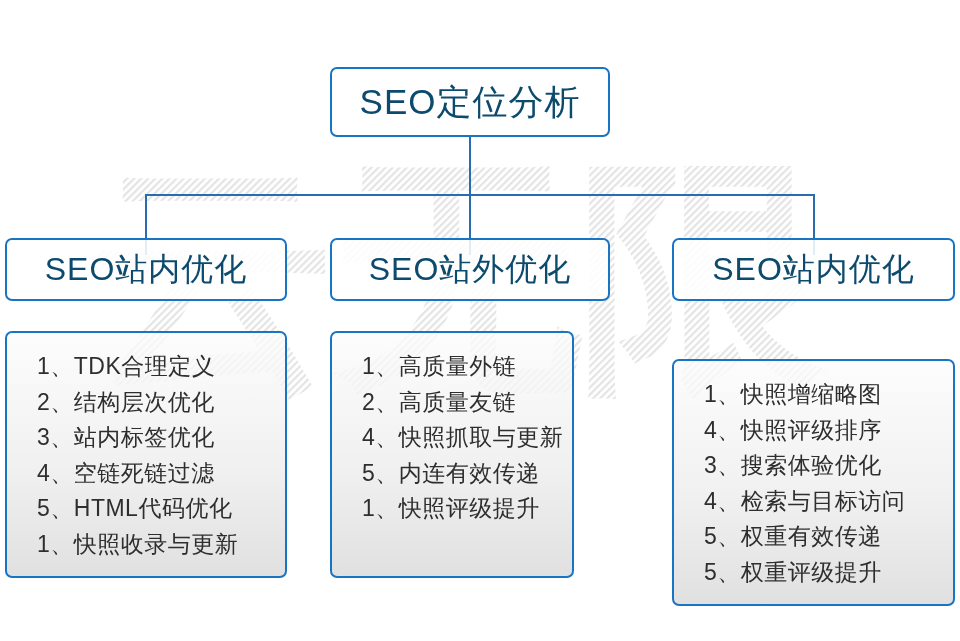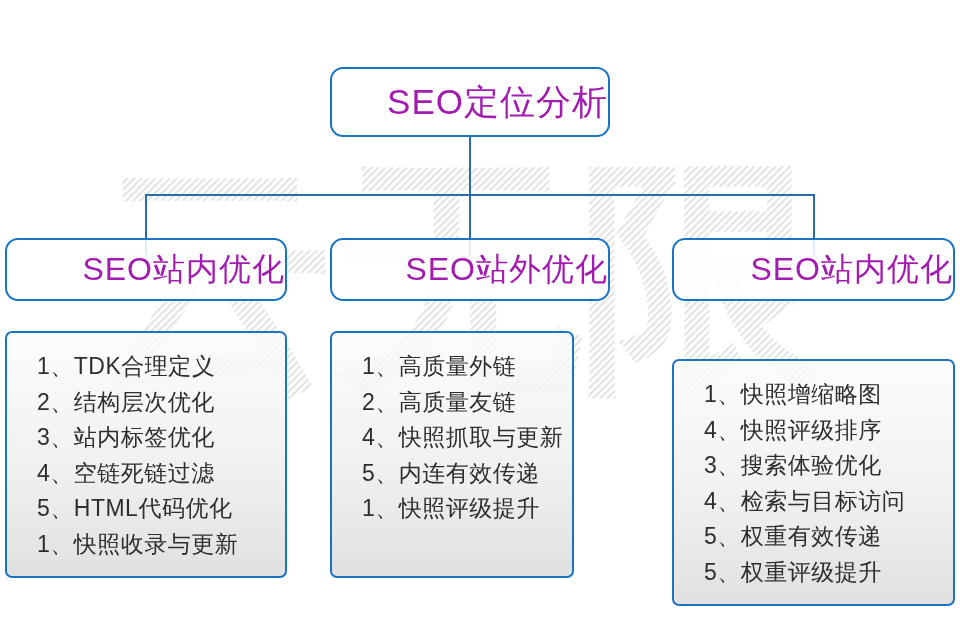--- a/index.html
+++ b/index.html
@@ -14,24 +14,24 @@
   .line{position:absolute;background:#2a6cb0;z-index:1;}
   .line.v{width:2px;}
   .line.h{height:2px;}
   #conn-root-v{left:469px;top:137px;height:118px;}
   #conn-h{left:145px;top:194px;width:670px;}
   #conn-left-v{left:145px;top:194px;height:61px;}
   #conn-right-v{left:813px;top:194px;height:61px;}
   
   .node{
     position:absolute;z-index:2;box-sizing:border-box;
-    border:2px solid #1a74c4;border-radius:13px;
+    border:2px solid #1a74c4;border-radius:7px;
     background:rgba(255,255,255,0.87);
-    display:flex;align-items:center;justify-content:flex-end;
-    color:#a21caf;
+    display:flex;align-items:center;justify-content:center;
+    color:#0c4a6e;
   }
   .root-node{left:330px;top:67px;width:280px;height:70px;font-size:35px;letter-spacing:1px;}
   .col-header{top:238px;height:63px;font-size:32px;letter-spacing:1px;}
   #col0-header{left:5px;width:282px;}
   #col1-header{left:330px;width:280px;}
   #col2-header{left:672px;width:283px;}
   .list-panel{
     position:absolute;z-index:2;box-sizing:border-box;
     border:2px solid #1a74c4;border-radius:7px;
     background:linear-gradient(180deg,rgba(252,252,252,0.78) 0%,rgba(238,238,238,0.85) 55%,rgba(222,222,222,0.92) 100%);

